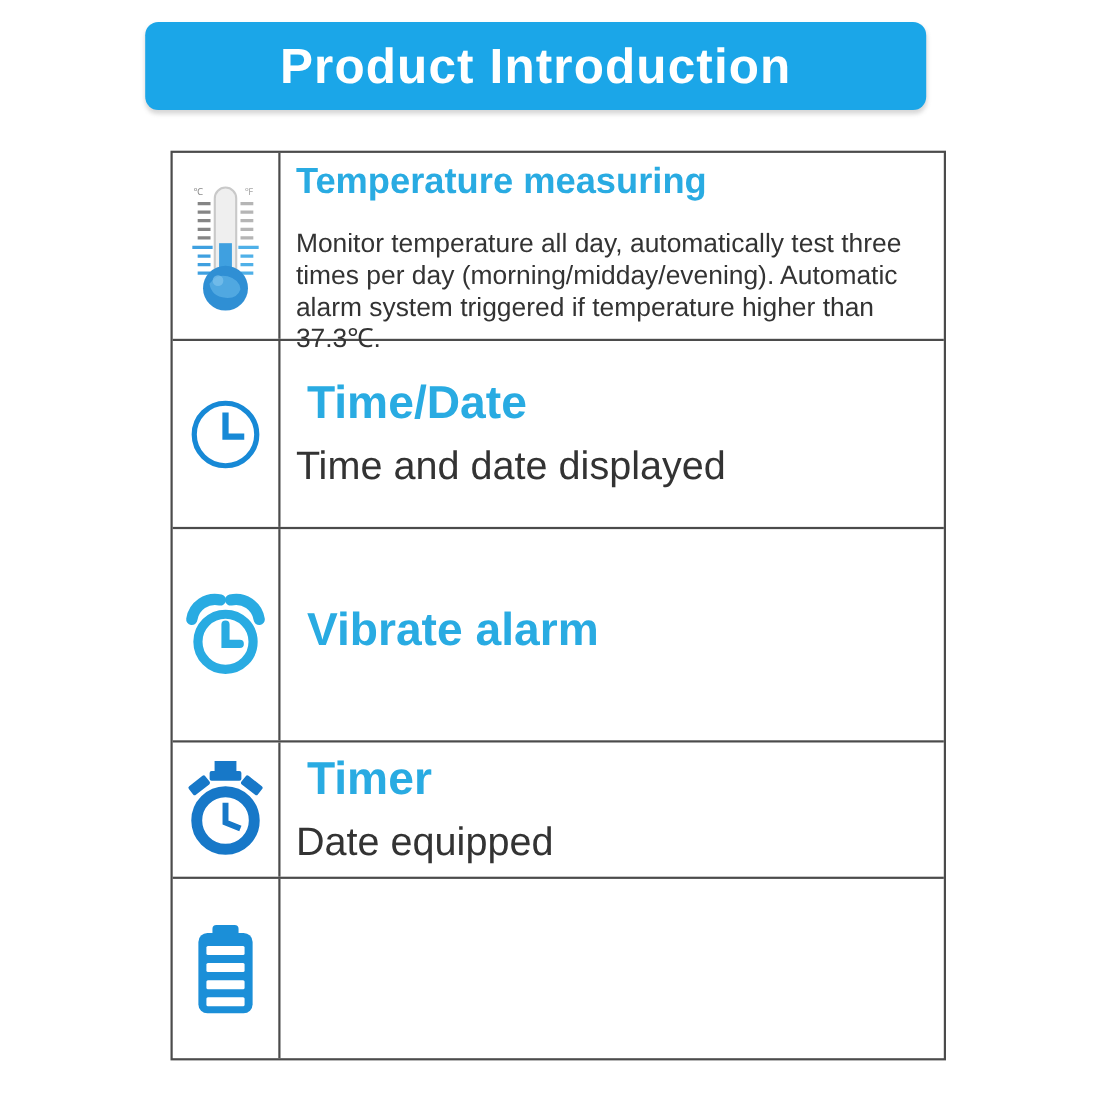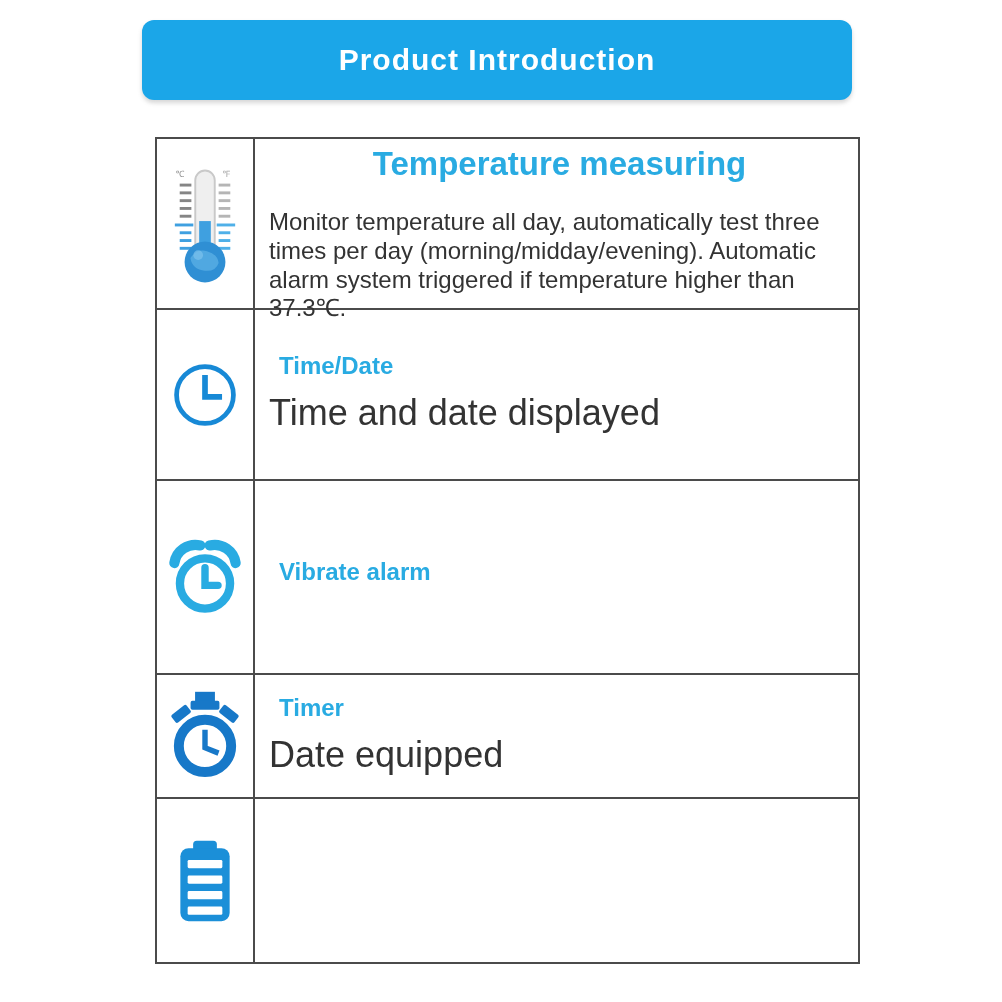--- a/index.html
+++ b/index.html
@@ -1,45 +1,45 @@
 <!DOCTYPE html>
 <html><head>
 <meta charset="utf-8">
 <style>
   html,body{margin:0;padding:0;}
   body{
     width:1002px;height:1002px;background:#ffffff;position:relative;
     font-family:"Liberation Sans", sans-serif;overflow:hidden;
   }
   .banner{
-    position:absolute;left:142px;top:20px;width:710px;height:80px;
+    position:absolute;left:132px;top:20px;width:710px;height:80px;
     background:#1ba6e8;border-radius:12px;
     display:flex;align-items:center;justify-content:center;
-    color:#ffffff;font-size:30px;font-weight:bold;letter-spacing:1px;
+    color:#ffffff;font-size:45px;font-weight:bold;letter-spacing:1px;
     box-shadow:0 3px 4px rgba(110,110,110,0.28);
   }
   .table{
     position:absolute;left:155px;top:137px;width:701px;
     border:2px solid #4b4b4b;box-sizing:content-box;background:#fff;
   }
   .row{display:flex;border-bottom:2px solid #4b4b4b;box-sizing:border-box;}
   .row:last-child{border-bottom:none;}
   .r1{height:171px}.r2{height:171px}.r3{height:194px}.r4{height:124px}.r5{height:163px}
   .icon-cell{
     width:98px;flex:none;border-right:2px solid #4b4b4b;box-sizing:border-box;
     display:flex;align-items:center;justify-content:center;
   }
   .text-cell{
     flex:1;display:flex;flex-direction:column;justify-content:center;
     padding:0 8px 0 14px;min-width:0;
   }
   .r1 .text-cell{justify-content:flex-start;padding-top:6px;}
-  .title{color:#29abe2;font-size:24px;font-weight:bold;margin:0 0 10px 0;}
+  .title{color:#29abe2;font-size:42px;font-weight:bold;margin:0 0 10px 0;}
   .title.indent{margin-left:10px;}
-  .r1 .title{font-size:33px;margin-bottom:3px;text-align:center;}
+  .r1 .title{font-size:33px;margin-bottom:3px;}
   .r5 .title{font-size:28px;margin-bottom:8px;}
   .body{color:#333333;font-size:36px;line-height:1.3;margin:0;}
   .r1 .body{font-size:24px;line-height:1.2;max-width:590px;margin-top:22px;}
   .r5 .body{font-size:28px;line-height:1.25;max-width:590px;}
   svg{display:block;}
 </style>
 </head>
 <body>
 
 <div class="banner">

